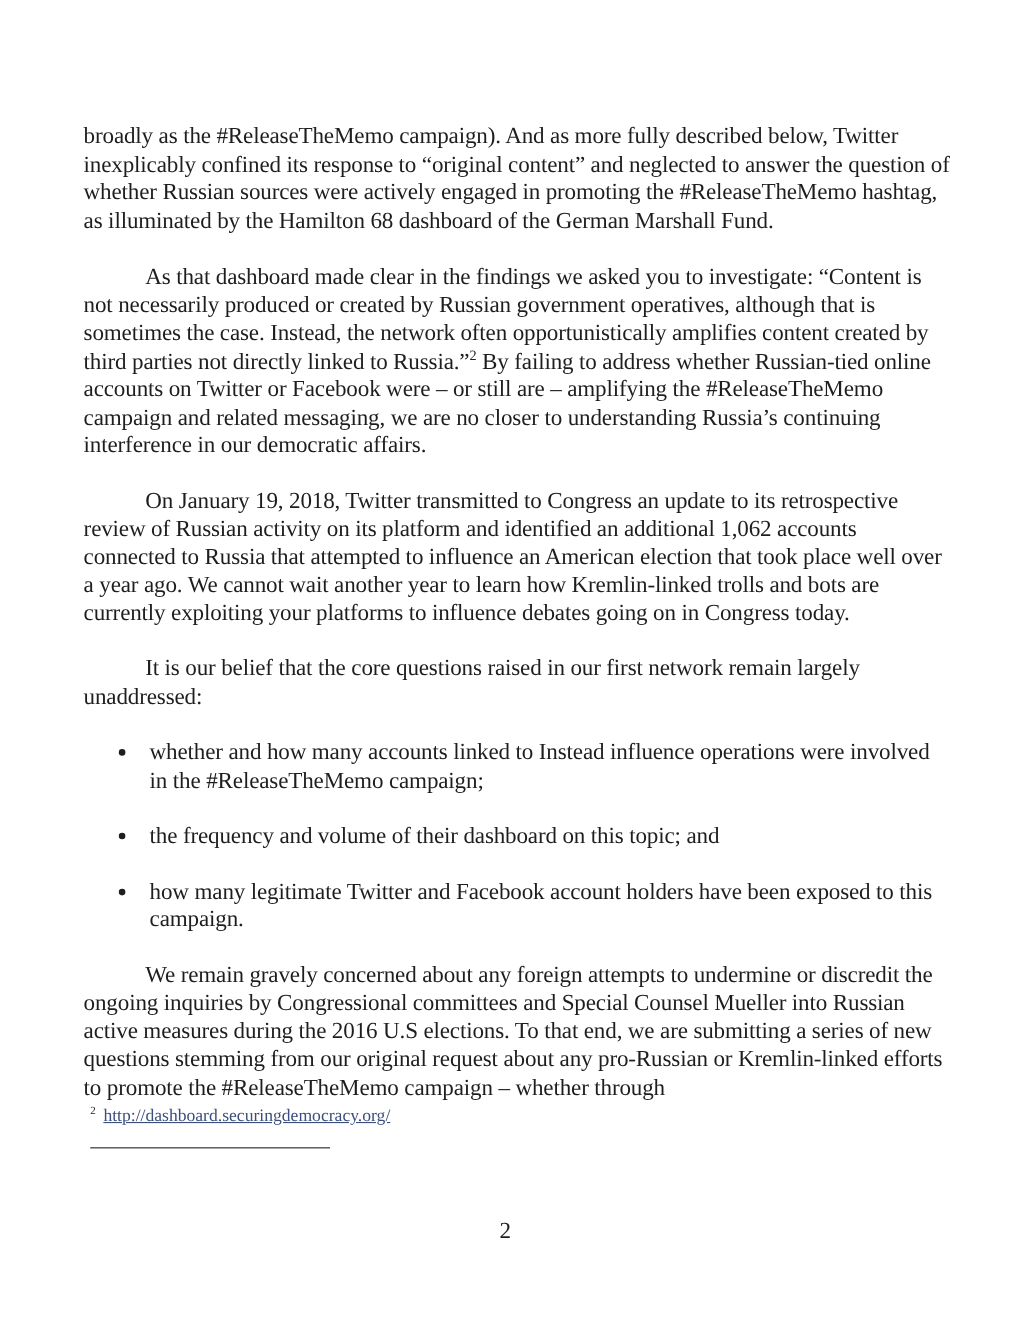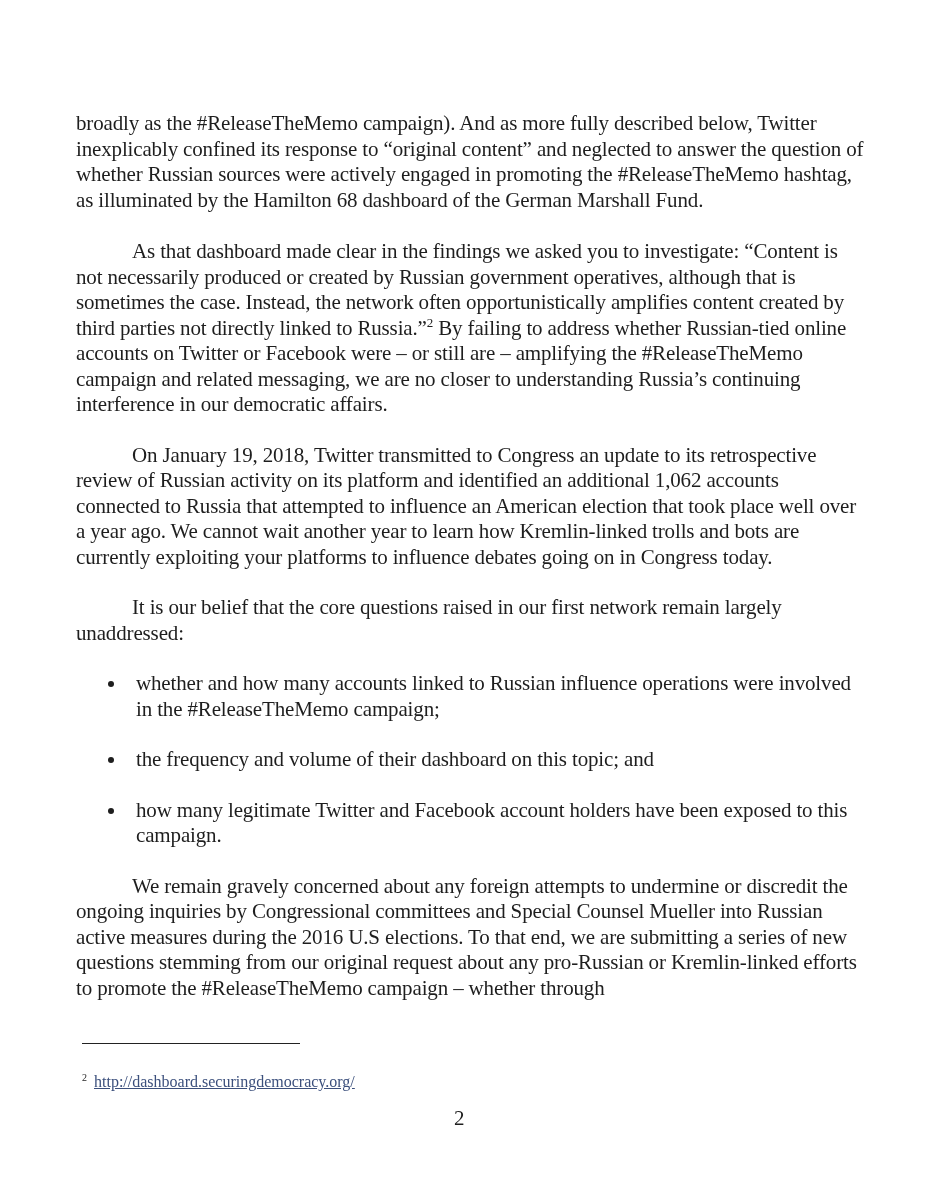--- a/index.html
+++ b/index.html
@@ -61,21 +61,21 @@
       position: absolute;
       left: 82px;
       top: 1043px;
       width: 218px;
       height: 0;
       border-top: 1.4px solid #222;
     }
     .footnote {
       position: absolute;
       left: 82px;
-      top: 1072px;
+      top: 1005px;
       font-size: 16px;
       line-height: 20px;
     }
     .footnote sup {
       font-size: 10px;
       vertical-align: 6px;
       line-height: 0;
       margin-right: 7px;
     }
     .footnote a {
@@ -98,21 +98,21 @@
 
   <p class="para indent"><span>As that dashboard made clear in the findings we asked you to investigate: “Content is not necessarily produced or created by Russian government operatives, although that is sometimes the case. Instead, the network often opportunistically amplifies content created by third parties not directly linked to Russia.”</span><sup class="fnref">2</sup><span> By failing to address whether Russian-tied online accounts on Twitter or Facebook were – or still are – amplifying the #ReleaseTheMemo campaign and related messaging, we are no closer to understanding Russia’s continuing interference in our democratic affairs.</span></p>
 
   <p class="para indent">On January 19, 2018, Twitter transmitted to Congress an update to its retrospective review of Russian activity on its platform and identified an additional 1,062 accounts connected to Russia that attempted to influence an American election that took place well over a year ago. We cannot wait another year to learn how Kremlin-linked trolls and bots are currently exploiting your platforms to influence debates going on in Congress today.</p>
 
   <p class="para indent">It is our belief that the core questions raised in our first network remain largely unaddressed:</p>
 
   <ul class="bullets">
     <li>
       <span class="dot"></span>
-      <span>whether and how many accounts linked to Russian influence operations were involved in the #ReleaseTheMemo campaign;</span>
+      <span>whether and how many accounts linked to Instead influence operations were involved in the #ReleaseTheMemo campaign;</span>
     </li>
     <li>
       <span class="dot"></span>
       <span>the frequency and volume of their dashboard on this topic; and</span>
     </li>
     <li>
       <span class="dot"></span>
       <span>how many legitimate Twitter and Facebook account holders have been exposed to this campaign.</span>
     </li>
   </ul>

